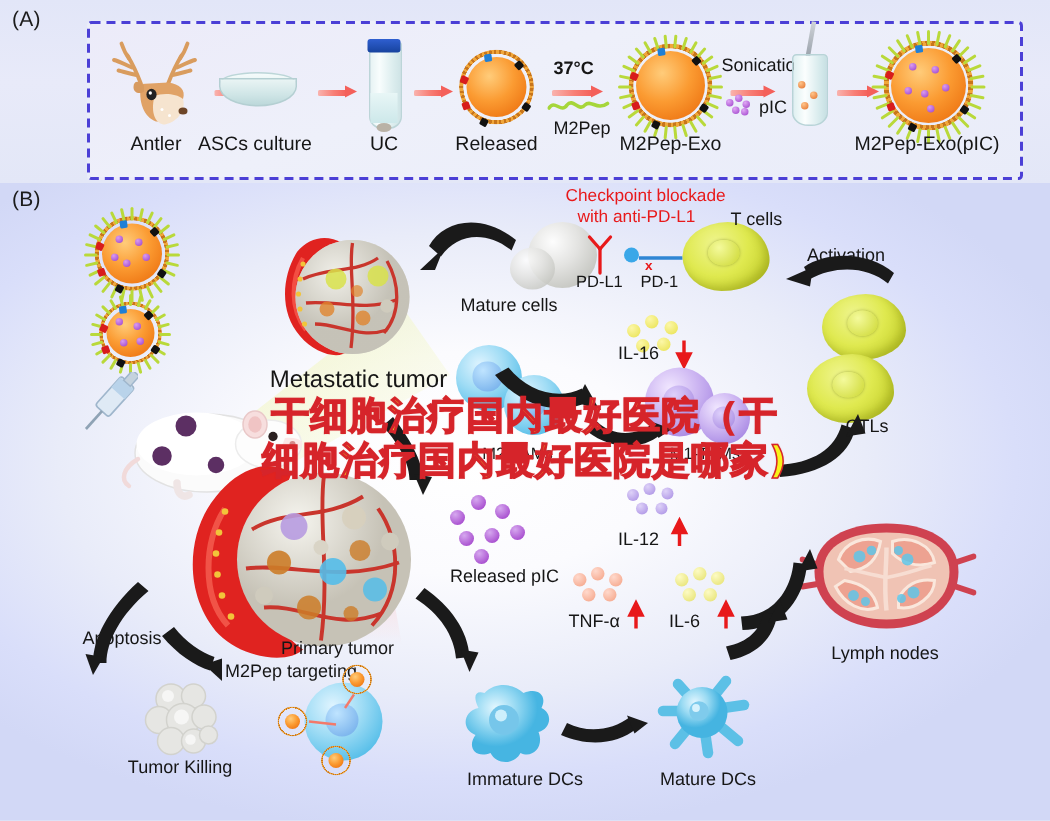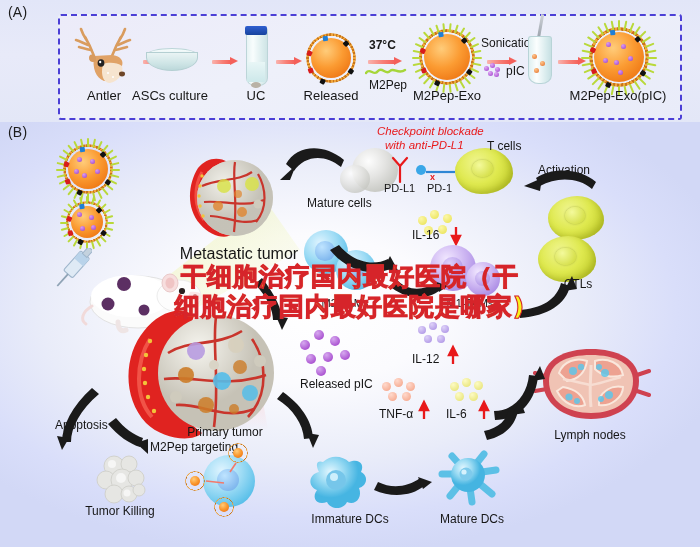--- a/index.html
+++ b/index.html
@@ -25,21 +25,21 @@
     background:
       radial-gradient(ellipse 62% 58% at 44% 44%, #ffffff 0%, #fbfbfe 30%, #e9ecf9 62%, #d9defa 85%, #d2d8f6 100%);
   }
   .panel-tag{
     position:absolute;font-size:14px;color:#1c1c1c;font-weight:400;letter-spacing:.2px;
   }
 
   
   .lbl{position:absolute;font-size:12px;color:#161616;white-space:nowrap;font-weight:400;}
   .lbl.b{font-weight:700;}
-  .lbl.red{color:#e8191b;font-style:italic;}
+  .lbl.red{color:#e8191b;}
   .lbl.c{transform:translateX(-50%);}
 
   
   .rarrow{position:absolute;height:9px;}
   .rarrow .shaft{position:absolute;left:0;top:2.5px;height:4px;width:calc(100% - 7px);
     background:linear-gradient(90deg,#f9b3ae 0%,#f87f76 55%,#f4605a 100%);border-radius:1px;}
   .rarrow .head{position:absolute;right:0;top:0;width:0;height:0;
     border-top:4.5px solid transparent;border-bottom:4.5px solid transparent;border-left:8px solid #f4605a;}
 
   

